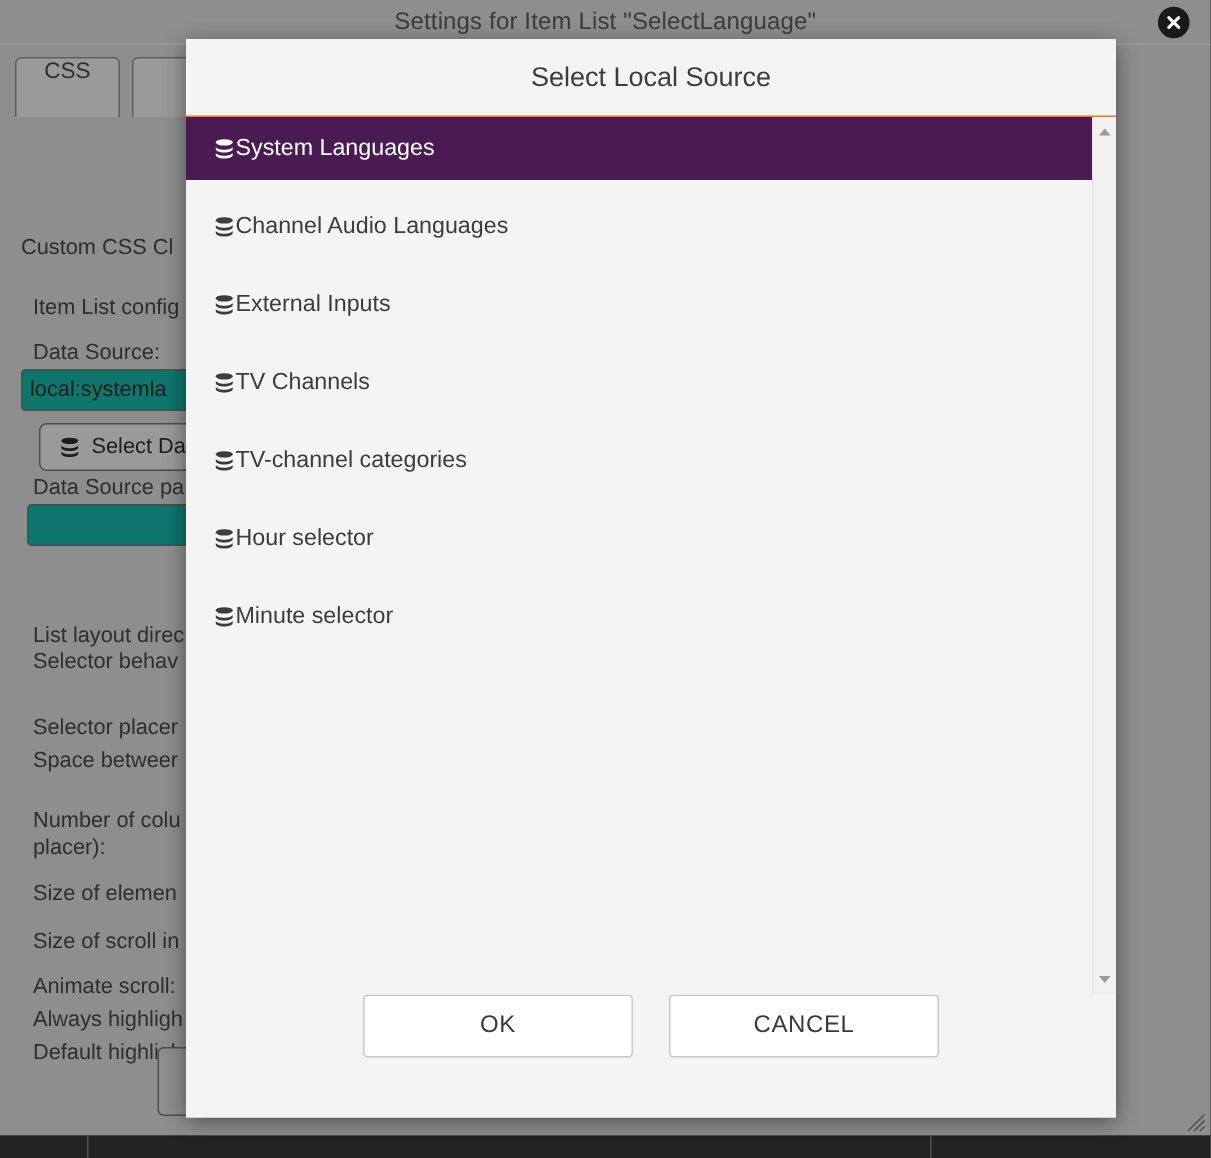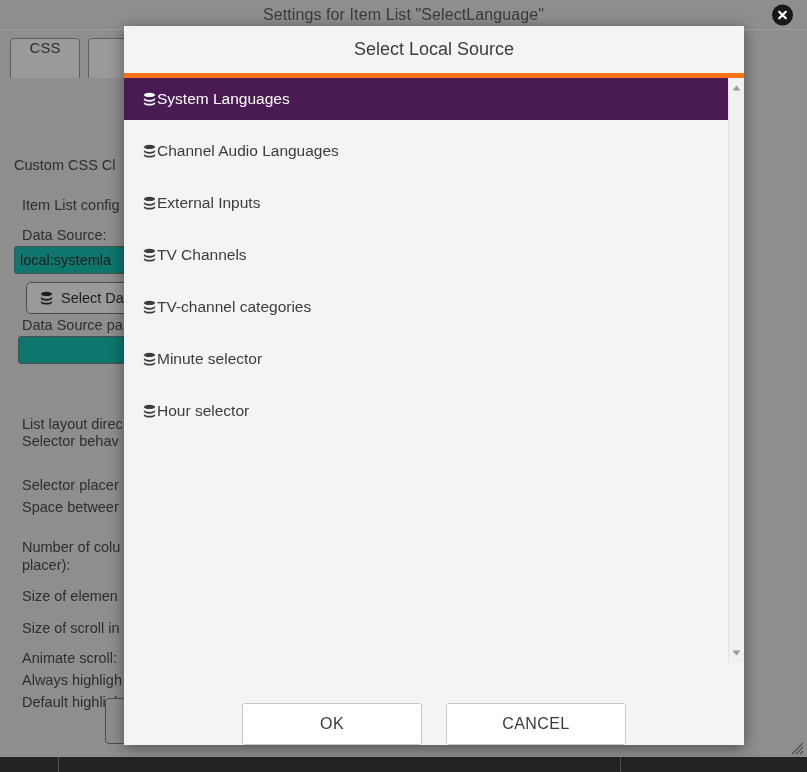--- a/index.html
+++ b/index.html
@@ -175,21 +175,21 @@
   }
 
   .modal-title {
     height: 52px;
     display: flex;
     align-items: center;
     justify-content: center;
     font-size: 18px;
     color: #3d3d3d;
     background: #f4f4f4;
-    border-bottom: 5px solid #f97316;
+    border-bottom: 1px solid #f97316;
   }
 
   .modal-listwrap {
     position: relative;
     flex: 1;
     background: #f4f4f4;
     overflow: hidden;
     display: flex;
   }
 
@@ -240,21 +240,21 @@
     align-items: center;
     justify-content: center;
     cursor: pointer;
   }
   .scroll-arrow.up { top: 2px; }
   .scroll-arrow.down { bottom: 2px; }
 
   .modal-footer {
     height: 82px;
     display: flex;
-    align-items: flex-end;
+    align-items: flex-start;
     justify-content: center;
     gap: 24px;
     background: #f4f4f4;
   }
   .dlg-btn {
     width: 180px;
     height: 42px;
     background: #ffffff;
     border: 1px solid #c8c8c8;
     border-radius: 3px;
@@ -428,29 +428,29 @@
               <path d="M2 10.3c0 1.27 2.69 2.3 6 2.3s6-1.03 6-2.3v1.9c0 1.27-2.69 2.3-6 2.3s-6-1.03-6-2.3z"></path>
             </svg>
             <span>TV-channel categories</span>
           </li>
           <li class="src-item">
             <svg class="src-icon" viewBox="0 0 16 16" aria-hidden="true" style="fill: rgb(60, 60, 60);">
               <ellipse cx="8" cy="3.1" rx="6" ry="2.3"></ellipse>
               <path d="M2 6.1c0 1.27 2.69 2.3 6 2.3s6-1.03 6-2.3v1.9c0 1.27-2.69 2.3-6 2.3S2 9.27 2 8z"></path>
               <path d="M2 10.3c0 1.27 2.69 2.3 6 2.3s6-1.03 6-2.3v1.9c0 1.27-2.69 2.3-6 2.3s-6-1.03-6-2.3z"></path>
             </svg>
+            <span>Hour selector</span>
+          </li>
+          <li class="src-item">
+            <svg class="src-icon" viewBox="0 0 16 16" aria-hidden="true" style="fill: rgb(60, 60, 60);">
+              <ellipse cx="8" cy="3.1" rx="6" ry="2.3"></ellipse>
+              <path d="M2 6.1c0 1.27 2.69 2.3 6 2.3s6-1.03 6-2.3v1.9c0 1.27-2.69 2.3-6 2.3S2 9.27 2 8z"></path>
+              <path d="M2 10.3c0 1.27 2.69 2.3 6 2.3s6-1.03 6-2.3v1.9c0 1.27-2.69 2.3-6 2.3s-6-1.03-6-2.3z"></path>
+            </svg>
             <span>Minute selector</span>
-          </li>
-          <li class="src-item">
-            <svg class="src-icon" viewBox="0 0 16 16" aria-hidden="true" style="fill: rgb(60, 60, 60);">
-              <ellipse cx="8" cy="3.1" rx="6" ry="2.3"></ellipse>
-              <path d="M2 6.1c0 1.27 2.69 2.3 6 2.3s6-1.03 6-2.3v1.9c0 1.27-2.69 2.3-6 2.3S2 9.27 2 8z"></path>
-              <path d="M2 10.3c0 1.27 2.69 2.3 6 2.3s6-1.03 6-2.3v1.9c0 1.27-2.69 2.3-6 2.3s-6-1.03-6-2.3z"></path>
-            </svg>
-            <span>Hour selector</span>
           </li>
         </ul>
 
       <div class="scroll-track">
         <div class="scroll-arrow up">
           <svg width="9" height="6" viewBox="0 0 9 6" aria-hidden="true">
             <path d="M4.5 0.6 L8.4 5.4 L0.6 5.4 Z" fill="#9a9a9a"></path>
           </svg>
         </div>
         <div class="scroll-arrow down">

